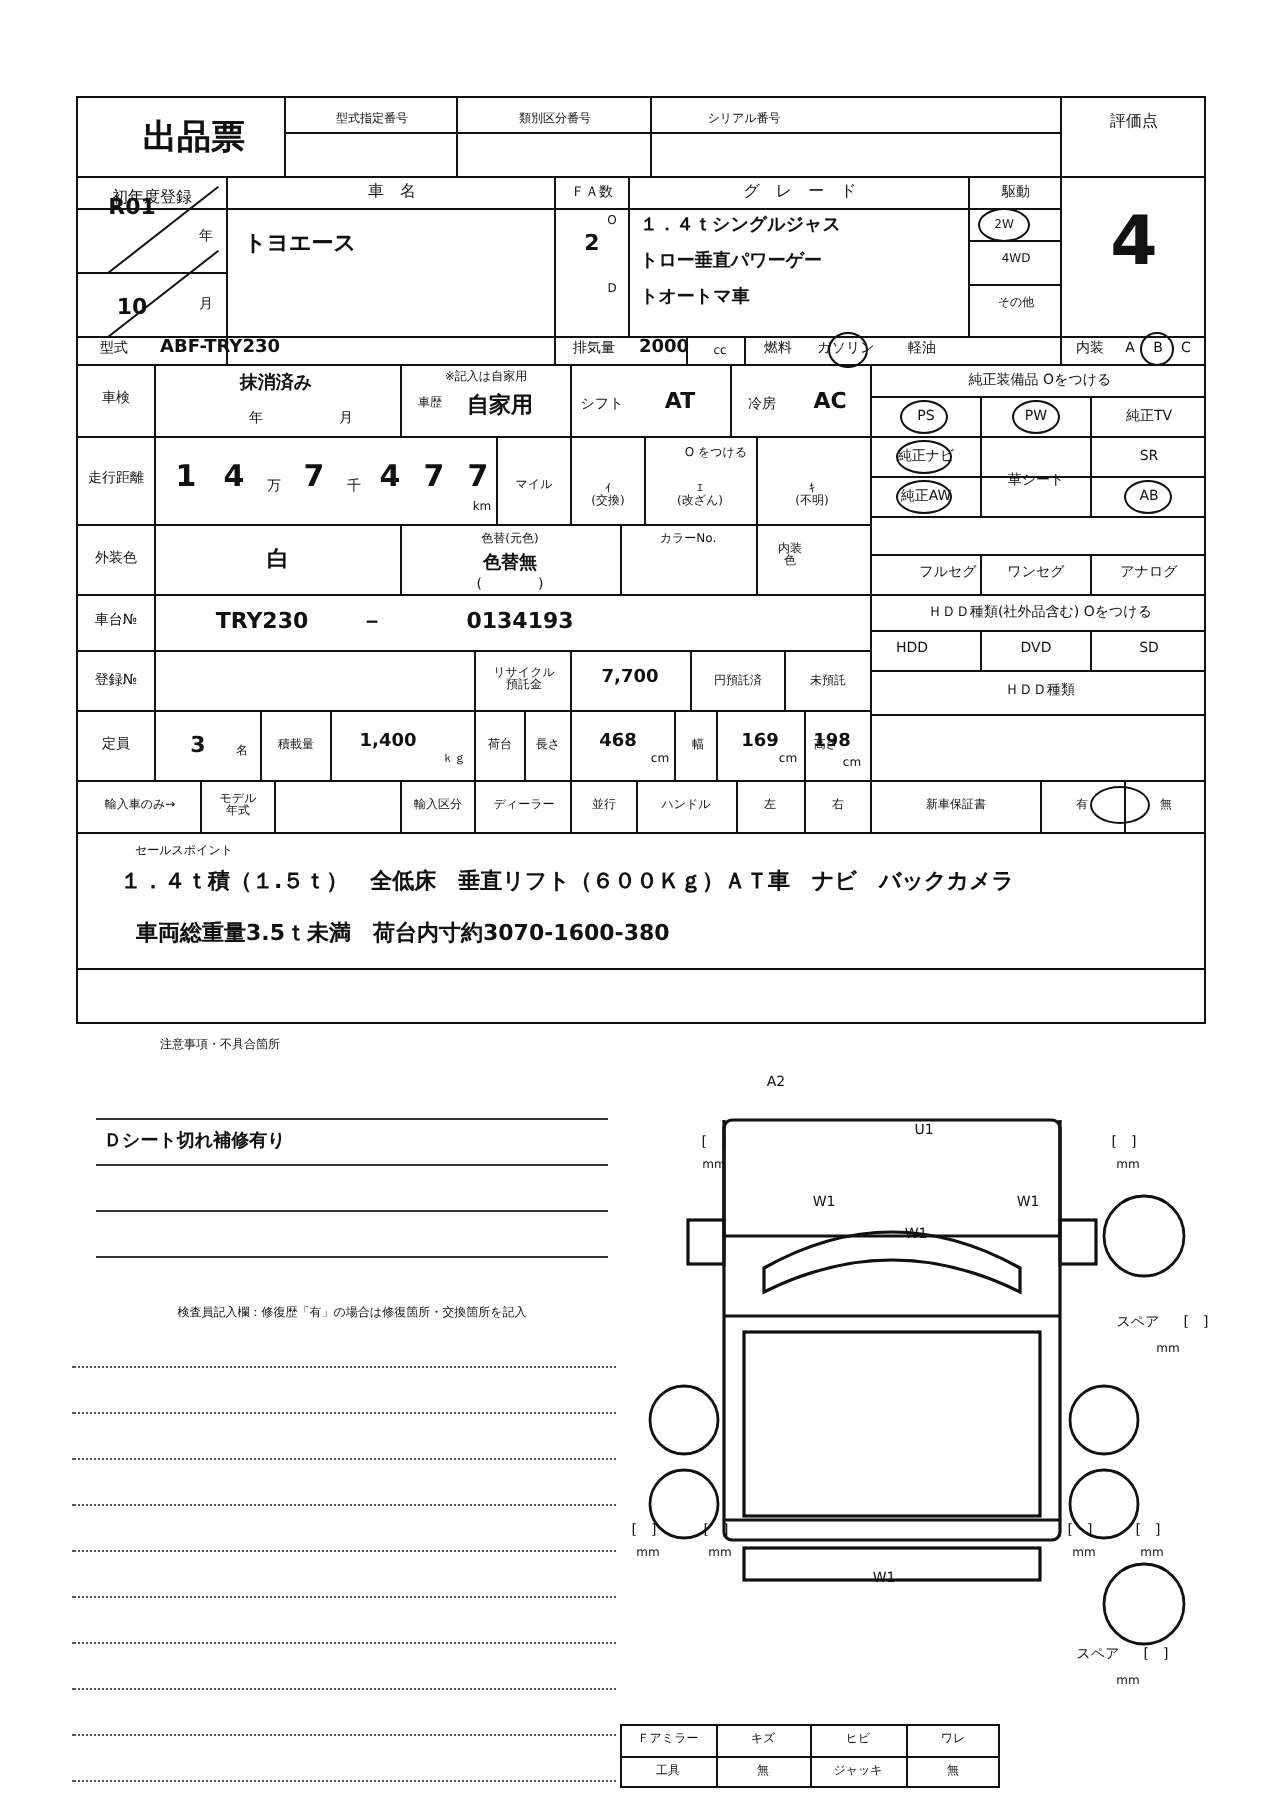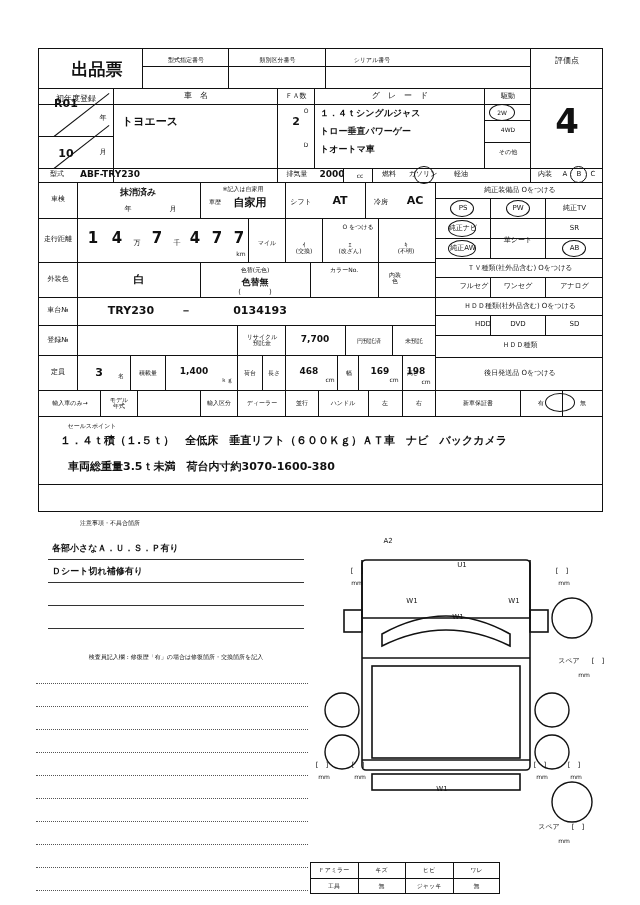--- a/index.html
+++ b/index.html
@@ -259,58 +259,55 @@
   <div class="c xs" style="left:437px;top:220px;width:52px;height:17px;">純正ナビ</div>
   <div class="circ" style="left:448px;top:220px;width:28px;height:17px;"></div>
   <div class="c xs" style="left:492px;top:232px;width:52px;height:17px;">革シート</div>
   <div class="c xs" style="left:547px;top:220px;width:55px;height:17px;">SR</div>
 
   <div class="c xs" style="left:437px;top:240px;width:52px;height:17px;">純正AW</div>
   <div class="circ" style="left:448px;top:240px;width:28px;height:17px;"></div>
   <div class="c xs" style="left:547px;top:240px;width:55px;height:17px;">AB</div>
   <div class="circ" style="left:562px;top:240px;width:24px;height:17px;"></div>
 
-  <div class="c xs" style="left:437px;top:260px;width:166px;height:17px;">ＴＶ種類(社外品含む) Oをつける</div>
   <div class="ln h" style="left:435px;top:277px;width:168px;"></div>
   <div class="ln h" style="left:435px;top:297px;width:168px;"></div>
   <div class="ln v" style="left:490px;top:277px;height:20px;"></div>
   <div class="ln v" style="left:545px;top:277px;height:20px;"></div>
   <div class="c xs" style="left:437px;top:278px;width:52px;height:18px;margin-left:11px;">フルセグ</div>
   <div class="c xs" style="left:492px;top:278px;width:52px;height:18px;">ワンセグ</div>
   <div class="c xs" style="left:547px;top:278px;width:55px;height:18px;">アナログ</div>
 
   <div class="c xs" style="left:437px;top:298px;width:166px;height:17px;">ＨＤＤ種類(社外品含む) Oをつける</div>
   <div class="ln h" style="left:435px;top:315px;width:168px;"></div>
   <div class="ln h" style="left:435px;top:335px;width:168px;"></div>
   <div class="ln v" style="left:490px;top:315px;height:20px;"></div>
   <div class="ln v" style="left:545px;top:315px;height:20px;"></div>
-  <div class="c xs" style="left:457px;top:316px;width:52px;height:18px;text-align:right;">HDD</div>
+  <div class="c xs" style="left:430px;top:316px;width:52px;height:18px;text-align:right;">HDD</div>
   <div class="c xs" style="left:492px;top:316px;width:52px;height:18px;">DVD</div>
   <div class="c xs" style="left:547px;top:316px;width:55px;height:18px;">SD</div>
 
   <div class="ln h" style="left:435px;top:357px;width:168px;"></div>
   <div class="c xs" style="left:437px;top:336px;width:166px;height:20px;">ＨＤＤ種類</div>
 
   <div class="ln h" style="left:435px;top:390px;width:168px;"></div>
-  <div class="c xs" style="left:437px;top:360px;width:166px;height:28px;">後日発送品 Oをつける</div>
 
   <div class="ln v" style="left:520px;top:390px;height:26px;"></div>
   <div class="ln v" style="left:562px;top:390px;height:26px;"></div>
   <div class="c tiny" style="left:437px;top:396px;width:82px;height:14px;">新車保証書</div>
   <div class="c tiny" style="left:522px;top:396px;width:38px;height:14px;">有</div>
   <div class="c tiny" style="left:564px;top:396px;width:38px;height:14px;">無</div>
   <div class="circ" style="left:545px;top:393px;width:30px;height:19px;"></div>
 
   <div class="ln h" style="left:38px;top:484px;width:565px;"></div>
   <div class="c tiny" style="left:52px;top:420px;width:80px;height:12px;">セールスポイント</div>
   <div class="c b lg lft" style="left:60px;top:432px;width:530px;height:18px;">１．４ｔ積（１.５ｔ）　全低床　垂直リフト（６００Ｋｇ）ＡＴ車　ナビ　バックカメラ</div>
   <div class="c b lg lft" style="left:68px;top:458px;width:522px;height:18px;">車両総重量3.5ｔ未満　荷台内寸約3070-1600-380</div>
 
   <div class="c tiny" style="left:50px;top:517px;width:120px;height:12px;">注意事項・不具合箇所</div>
-  <div class="c b md lft" style="left:52px;top:540px;width:250px;height:18px;">各部小さなＡ．Ｕ．Ｓ．Ｐ有り</div>
   <div class="ln h" style="left:48px;top:559px;width:256px;height:1px;background:#333;"></div>
   <div class="c b md lft" style="left:52px;top:563px;width:250px;height:18px;">Ｄシート切れ補修有り</div>
   <div class="ln h" style="left:48px;top:582px;width:256px;height:1px;background:#333;"></div>
   <div class="ln h" style="left:48px;top:605px;width:256px;height:1px;background:#333;"></div>
   <div class="ln h" style="left:48px;top:628px;width:256px;height:1px;background:#333;"></div>
 
   <div class="c tiny" style="left:46px;top:651px;width:260px;height:12px;">検査員記入欄：修復歴「有」の場合は修復箇所・交換箇所を記入</div>
 
   <div class="dot" style="left:36px;top:683px;width:272px;"></div>
   <div class="dot" style="left:36px;top:706px;width:272px;"></div>

